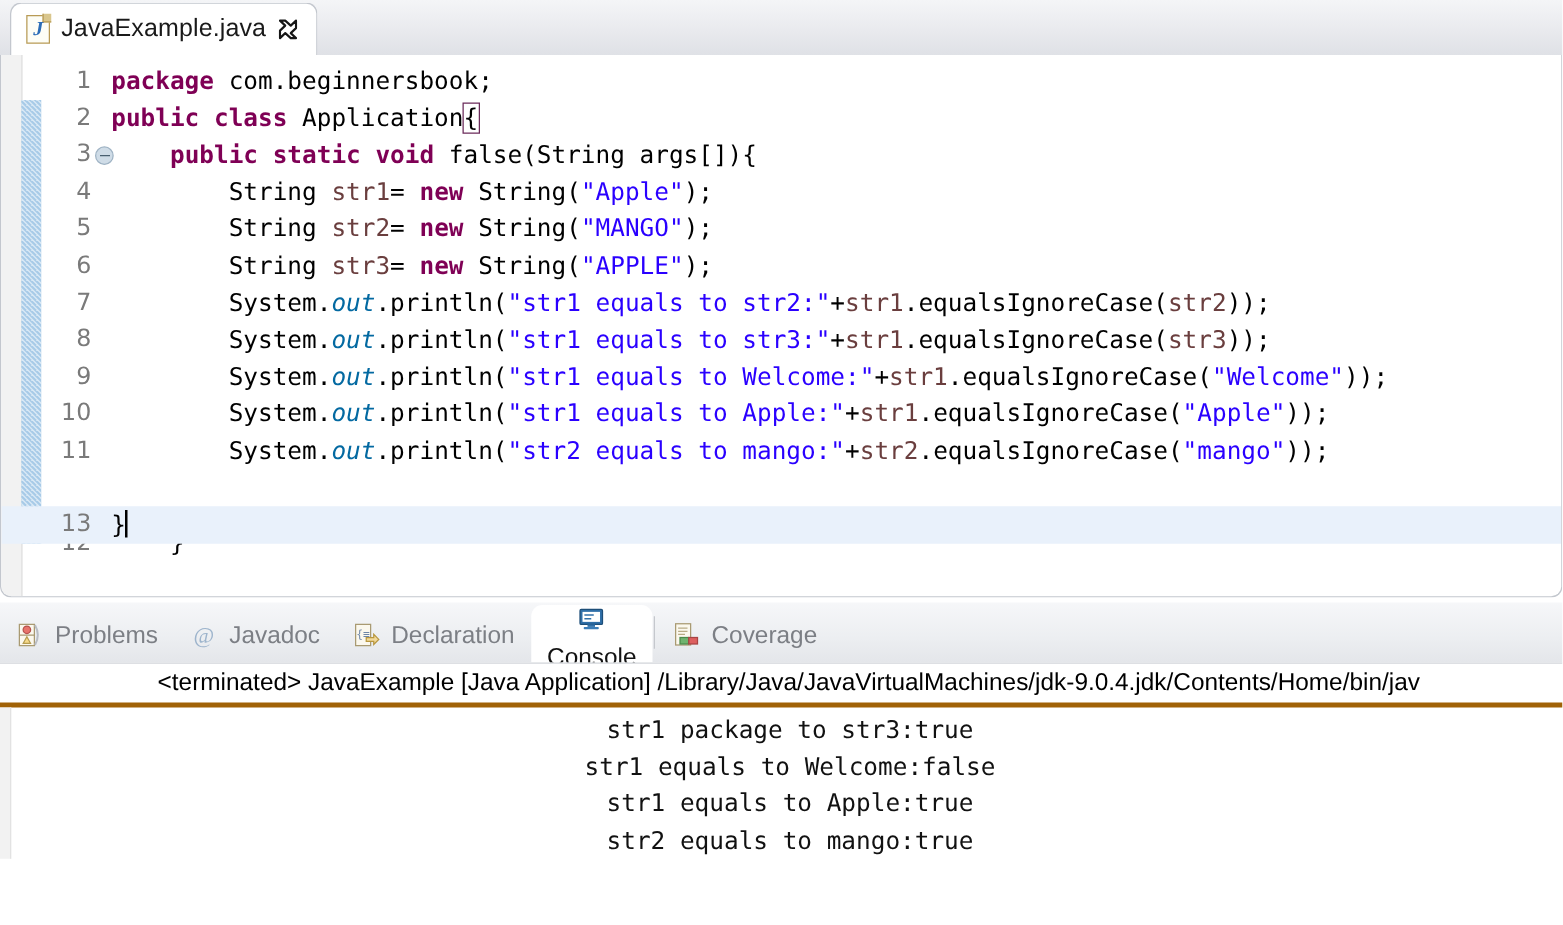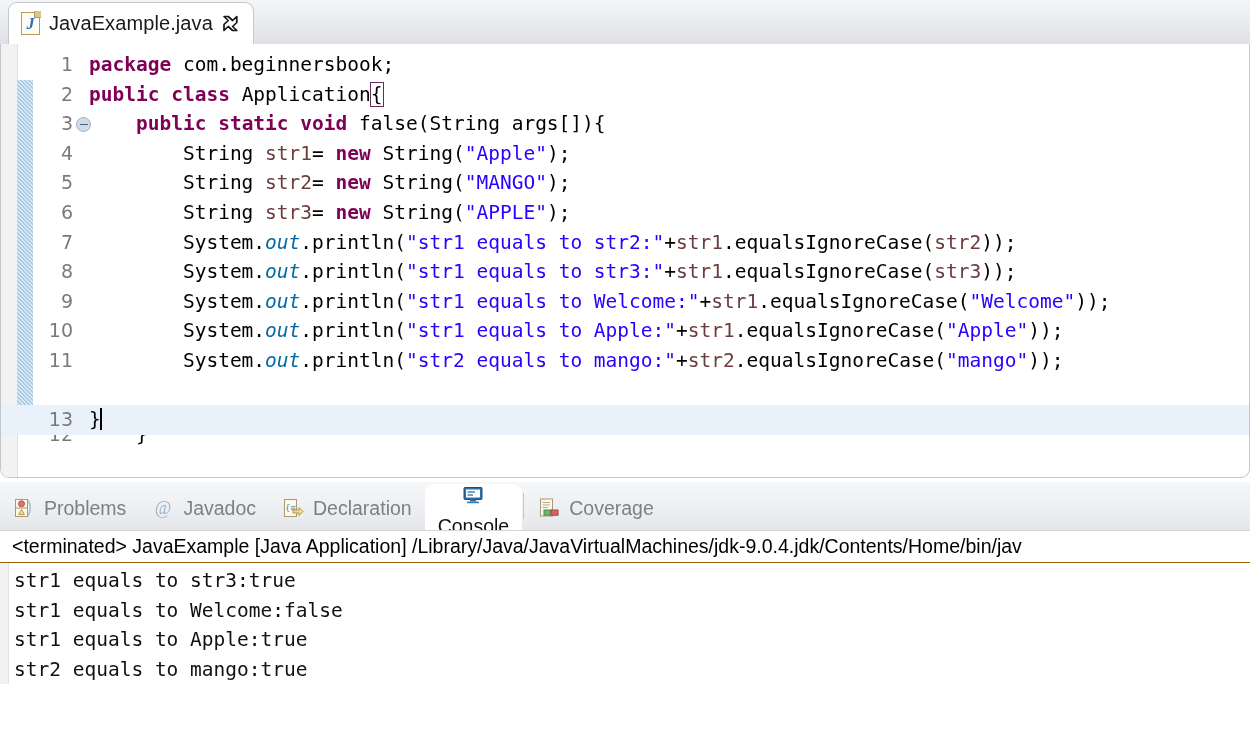--- a/index.html
+++ b/index.html
@@ -198,20 +198,21 @@
     margin-left: -1px;
   }
 
   
   #console-pane {
     position: absolute;
     left: 0; top: 482px;
     width: 1250px;
     height: 258px;
     background: #ffffff;
+    text-align: center;
   }
 
   .view-tabbar {
     position: relative;
     height: 48px;
     background: linear-gradient(to bottom, #f6f7f9 0%, #eceef1 60%, #e4e6ea 100%);
   }
   .view-tabs {
     position: absolute;
     left: 0; top: 0;
@@ -253,21 +254,21 @@
     height: 210px;
     border-top: 1px solid #d2d5da;
   }
   .term-line {
     padding: 3px 0 4px 12px;
     font-family: "Liberation Sans", sans-serif;
     font-size: 19.5px;
     color: #000;
     white-space: nowrap;
     overflow: hidden;
-    border-bottom: 1px solid #a16207;
+    border-bottom: 4px solid #a16207;
     line-height: 24px;
   }
   .out-area {
     position: relative;
     padding-top: 3px;
   }
   .out-area .lgutter {
     position: absolute;
     left: 0; top: 0; bottom: 0;
     width: 8px;
@@ -384,21 +385,21 @@
             <span>Coverage</span>
           </div>
         </div>
     </div>
 
     <div class="console-body">
       <div class="term-line">&lt;terminated&gt; JavaExample [Java Application] /Library/Java/JavaVirtualMachines/jdk-9.0.4.jdk/Contents/Home/bin/jav</div>
       <div class="out-area">
         <div class="lgutter"></div>
         <div id="console-out">
-            <div class="out-line">str1 equals to str3:true</div>
+            <div class="out-line">str1 package to str3:true</div>
             <div class="out-line">str1 equals to Welcome:false</div>
             <div class="out-line">str1 equals to Apple:true</div>
             <div class="out-line">str2 equals to mango:true</div>
           </div>
       </div>
     </div>
   </div>
 
 </div>
 

